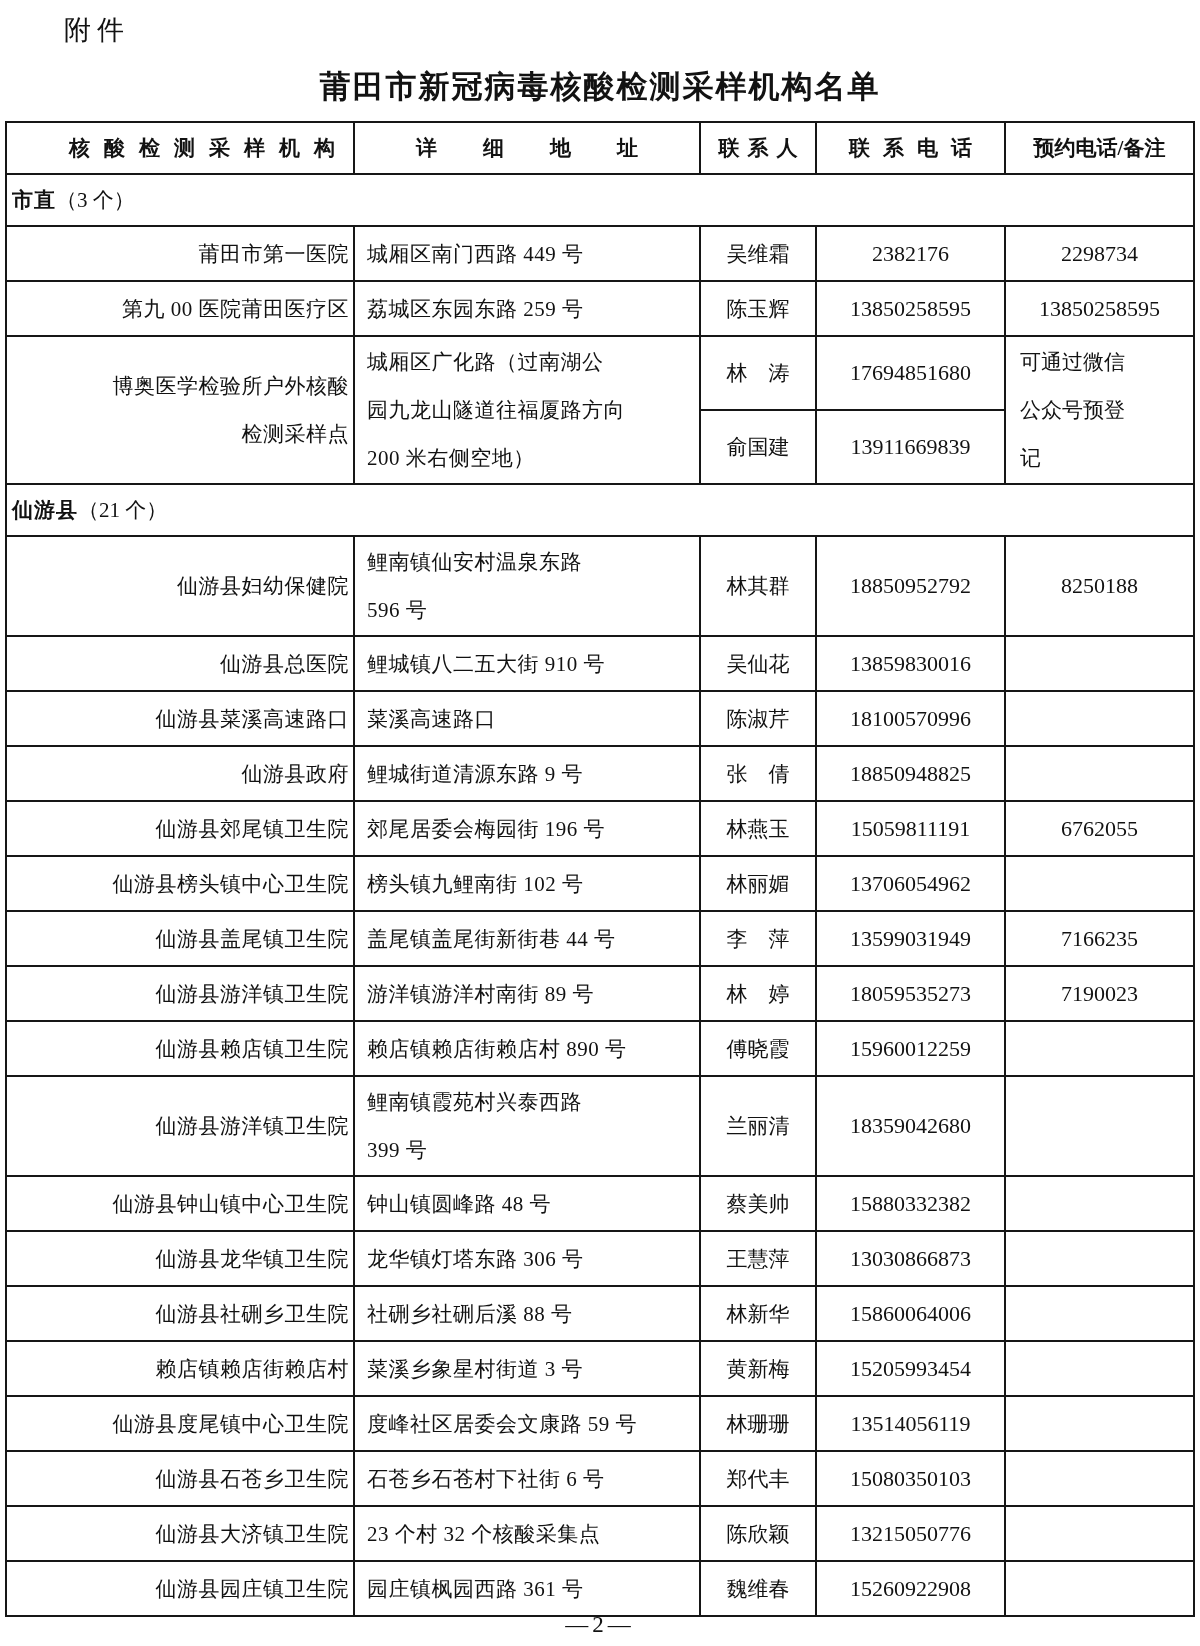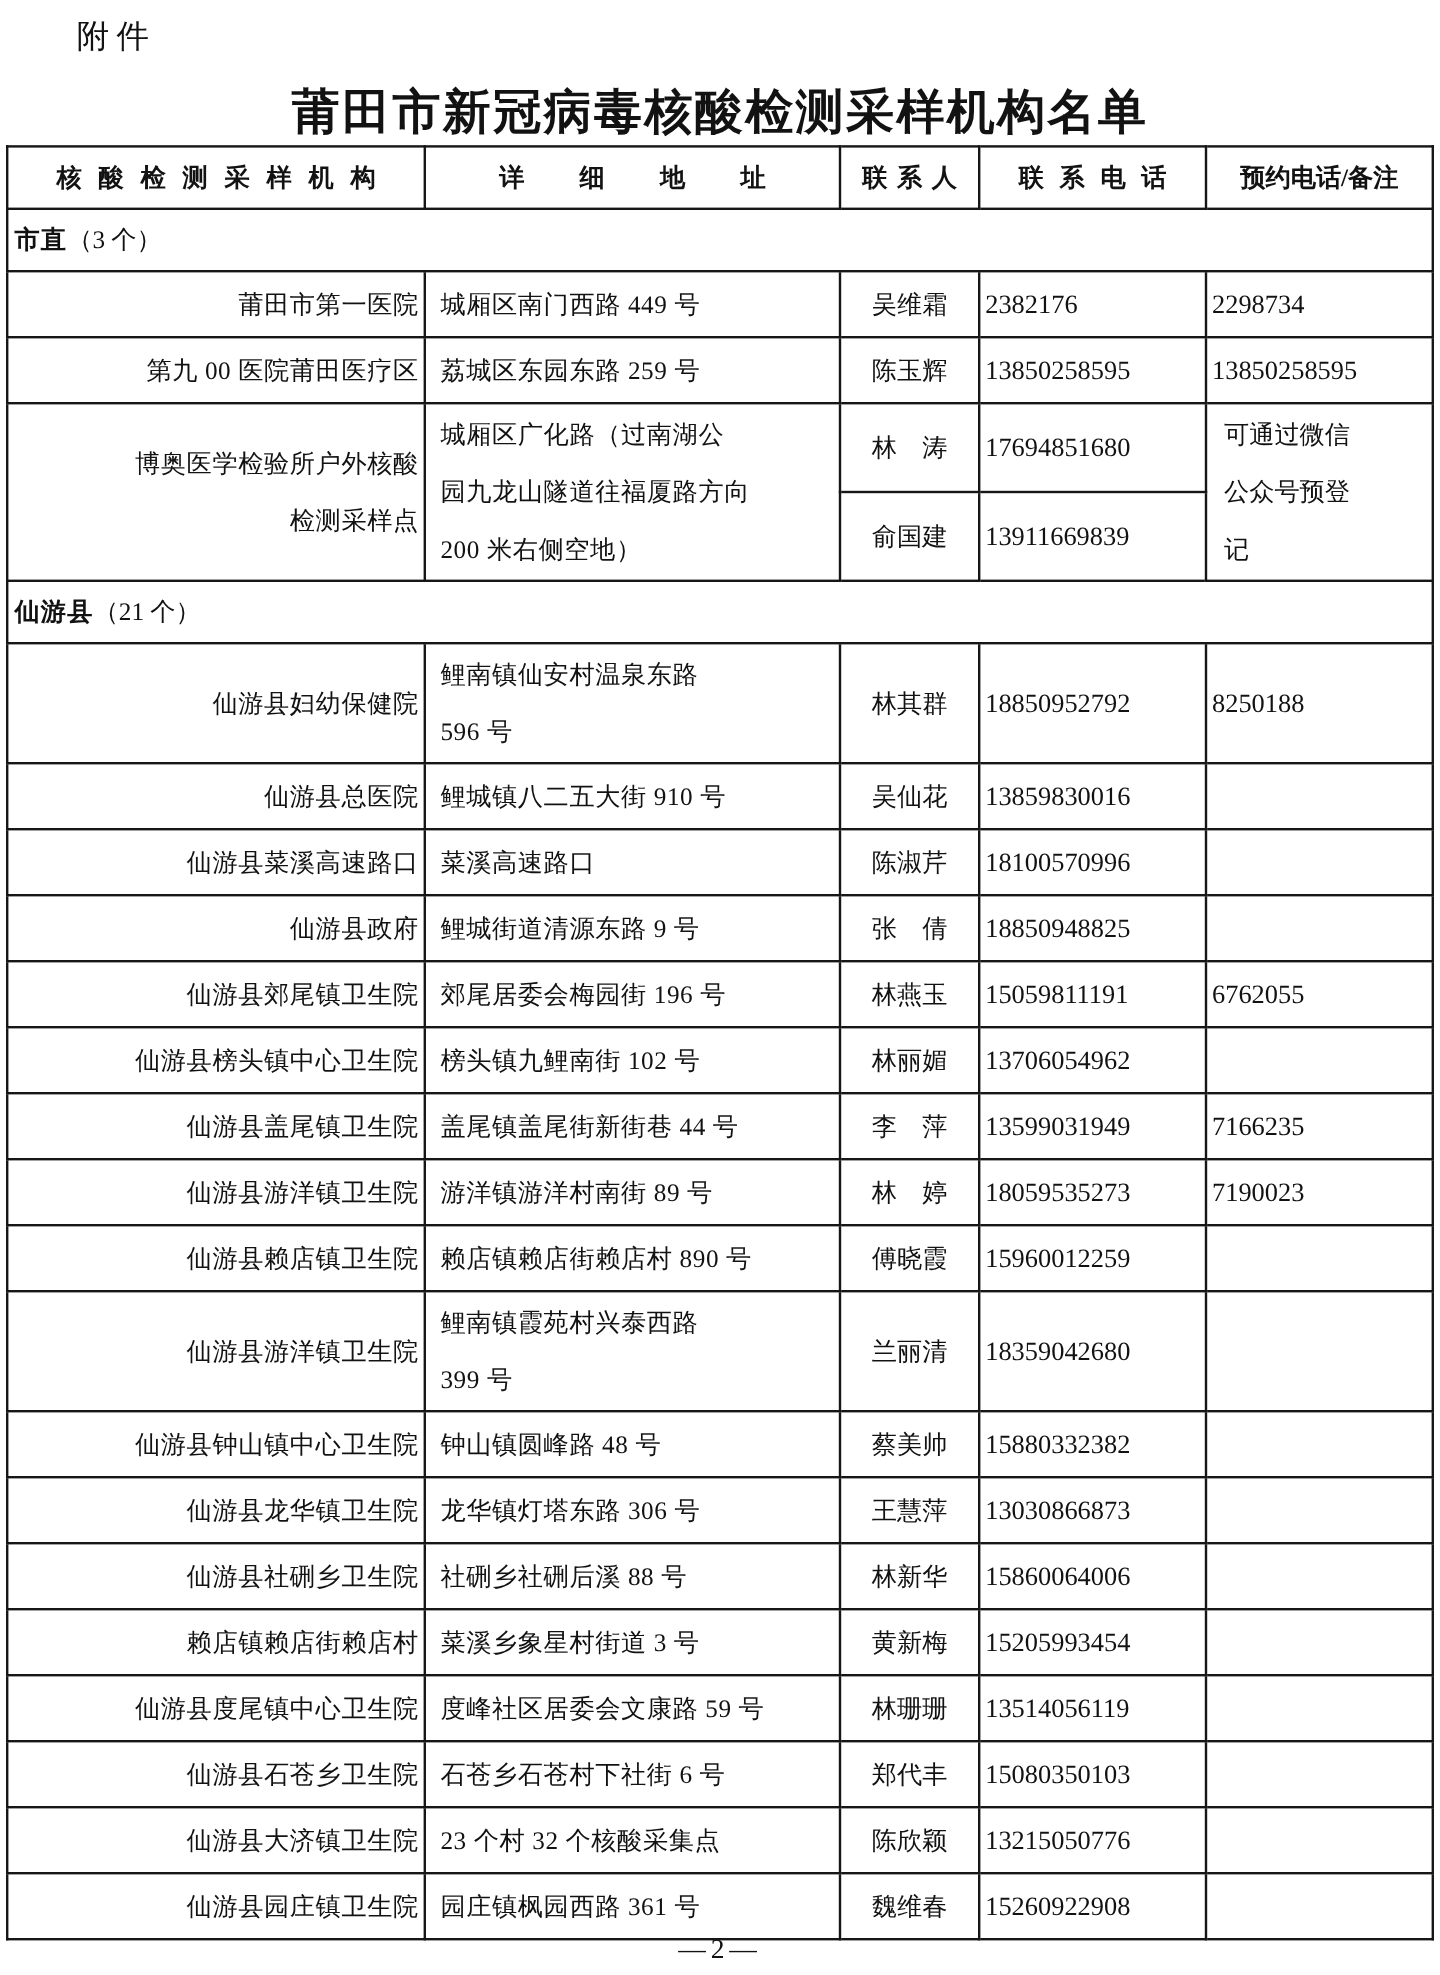--- a/index.html
+++ b/index.html
@@ -23,21 +23,21 @@
     left: 64px;
     font-size: 27px;
     letter-spacing: 6px;
   }
   .doc-title {
     position: absolute;
     top: 66px;
     left: 0;
     width: 100%;
     text-align: center;
-    font-size: 40px;
+    font-size: 31px;
     font-weight: bold;
     letter-spacing: 2px;
   }
   table.roster {
     position: absolute;
     top: 121px;
     left: 5px;
     width: 1188px;
     border-collapse: collapse;
     table-layout: fixed;
@@ -53,21 +53,21 @@
   }
   tr.header-row { height: 52px; }
   tr.section-row { height: 50px; }
   tr.data-row { height: 55px; }
   tr.sub-row { height: 72px; }
   th {
     font-weight: bold;
     text-align: center;
     white-space: nowrap;
   }
-  .h-org   { letter-spacing: 14px; text-indent: 14px; }
+  .h-org   { letter-spacing: 14px; text-indent: 14px; text-align: right; }
   .h-addr  { letter-spacing: 46px; text-indent: 46px; }
   .h-contact { letter-spacing: 8px; text-indent: 8px; }
   .h-phone { letter-spacing: 13px; text-indent: 13px; }
   .h-booking { letter-spacing: 0px; }
   td.section-cell {
     text-align: left;
     padding-left: 5px;
     white-space: nowrap;
     margin-left: 32px;
   }
@@ -83,20 +83,21 @@
     text-align: left;
     padding-left: 12px;
     white-space: pre-line;
     letter-spacing: 0.5px;
   }
   td.contact-cell {
     text-align: center;
     white-space: nowrap;
   }
   td.phone-cell, td.booking-cell {
+    text-align: center;
     font-size: 22px;
     white-space: nowrap;
   }
   td.booking-note {
     text-align: left;
     padding-left: 14px;
     white-space: pre-line;
     font-size: 21px;
     margin-left: 35px;
   }

